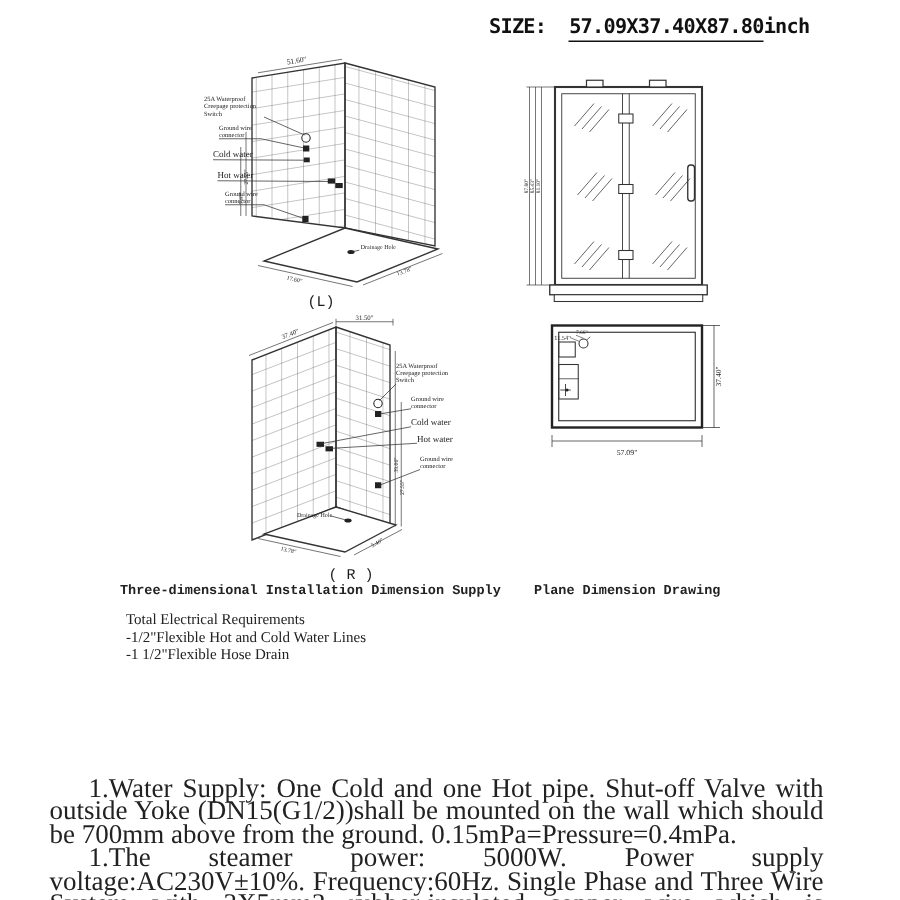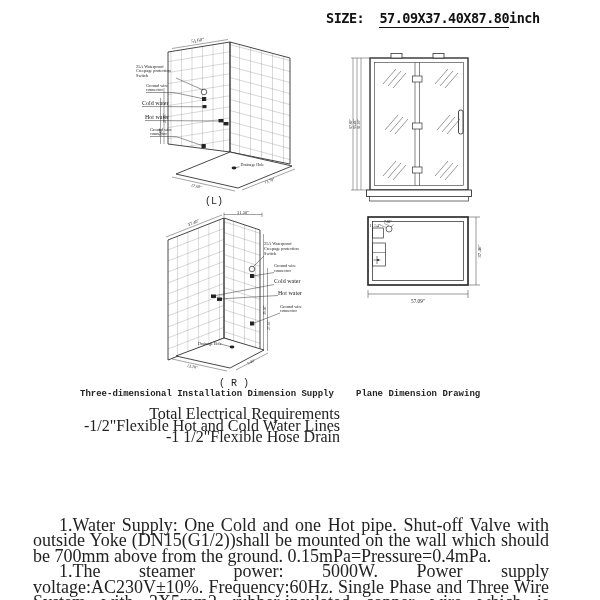--- a/index.html
+++ b/index.html
@@ -3,21 +3,21 @@
 <meta charset="utf-8">
 <style>
   html,body{margin:0;padding:0;background:#fff;}
   .page{position:relative;width:600px;height:600px;background:#ffffff;overflow:hidden;
         font-family:"Liberation Serif",serif;color:#1d1d1d;}
   .abs{position:absolute;}
   .size-line{font-family:"DejaVu Sans Mono",monospace;font-weight:bold;font-size:13.5px;
              letter-spacing:-0.5px;color:#111;white-space:nowrap;}
   .size-line .u{border-bottom:1.4px solid #111;padding-bottom:1px;}
   .cap{font-family:"Liberation Mono",monospace;font-size:9px;font-weight:bold;color:#222;white-space:nowrap;}
-  .specs{font-family:"Liberation Serif",serif;font-size:16px;line-height:11.6px;color:#222;text-align:right;}
+  .specs{font-family:"Liberation Serif",serif;font-size:10px;line-height:11.6px;color:#222;}
   .notes{font-family:"Liberation Serif",serif;font-size:18px;line-height:15.4px;
          text-align:justify;color:#222;margin-top:42px;}
   .notes p{margin:0;text-indent:26px;}
   .notes p.p3{text-indent:15px;}
   svg{overflow:visible;}
   svg text{font-family:"Liberation Serif",serif;fill:#1c1c1c;}
   .mono{font-family:"Liberation Mono",monospace;}
 </style>
 </head>
 <body>

